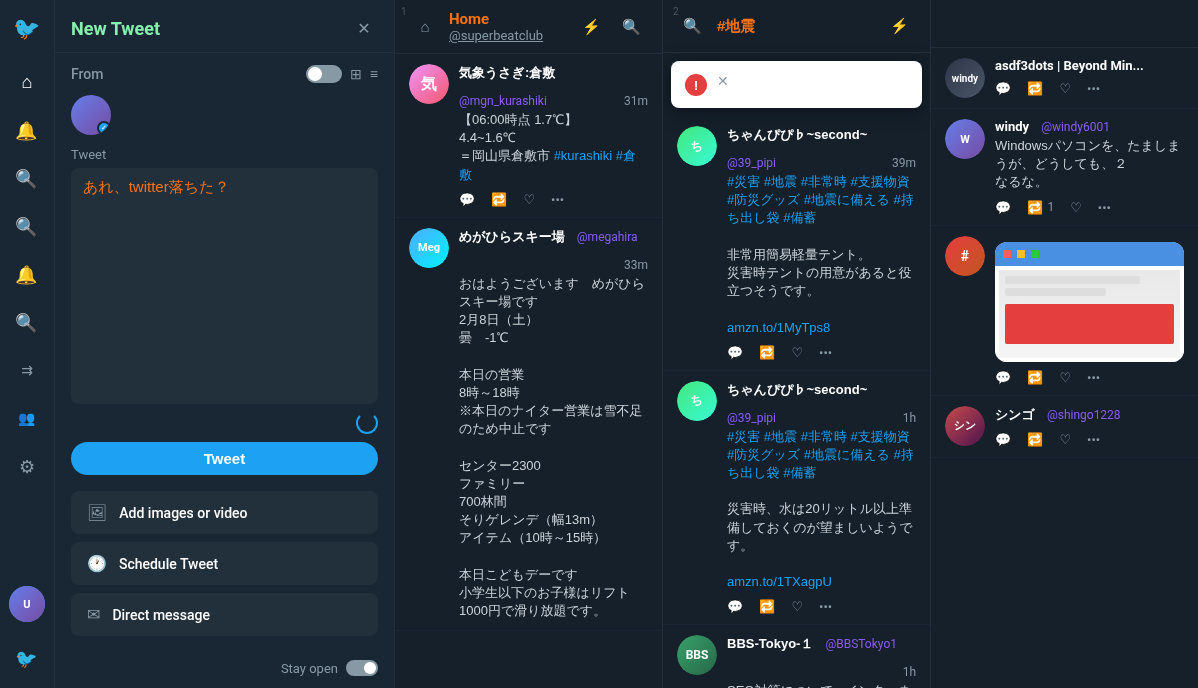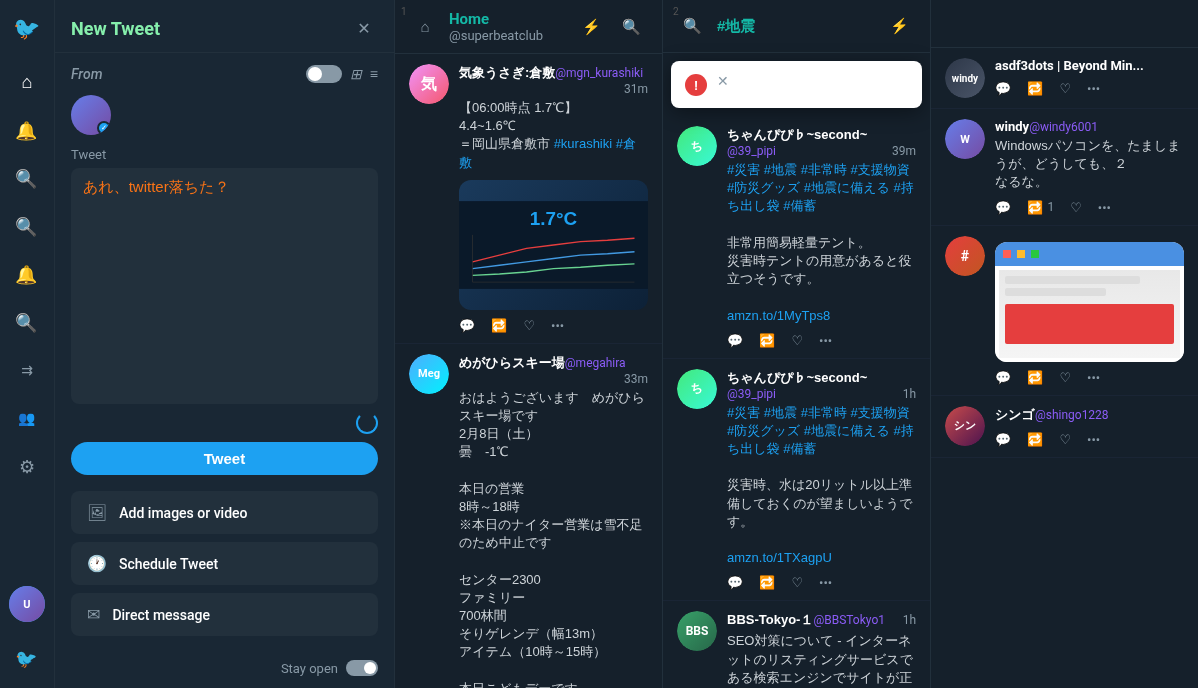--- a/index.html
+++ b/index.html
@@ -84,21 +84,20 @@
       flex: 1;
       display: flex;
       flex-direction: column;
     }
 
     .from-section {
       display: flex;
       align-items: center;
       justify-content: space-between;
       margin-bottom: 12px;
-      font-style: italic;
     }
     .from-label {
       font-size: 14px;
       color: #8899a6;
       font-weight: 500;
     }
     .from-controls {
       display: flex;
       align-items: center;
       gap: 8px;
@@ -283,25 +282,26 @@
       flex-shrink: 0;
     }
     .column-header-left {
       display: flex;
       align-items: center;
       gap: 8px;
     }
     .column-title {
       font-size: 15px;
       font-weight: 700;
-      color: #14b8a6;
+      color: #f97316;
     }
     .column-subtitle {
       font-size: 13px;
       color: #8899a6;
+      text-decoration: underline;
     }
     .column-header-right {
       display: flex;
       align-items: center;
       gap: 8px;
     }
     .header-icon {
       width: 32px; height: 32px;
       display: flex; align-items: center; justify-content: center;
       border-radius: 50%;
@@ -339,21 +339,21 @@
       display: flex; align-items: center; justify-content: center;
       font-size: 16px;
       font-weight: 700;
       color: #fff;
     }
 
     .tweet-content { flex: 1; min-width: 0; }
     .tweet-header {
       display: flex;
       align-items: baseline;
-      gap: 0;
+      gap: 12px;
       flex-wrap: wrap;
       margin-bottom: 3px;
     }
     .tweet-name {
       font-size: 13px;
       font-weight: 700;
       color: #fff;
       white-space: nowrap;
     }
     .tweet-handle {
@@ -569,35 +569,20 @@
         </div>
         <div class="tweet-content">
           <div class="tweet-header">
             <span class="tweet-name jp">気象うさぎ:倉敷</span>
             <span class="tweet-handle">@mgn_kurashiki</span>
             <span class="tweet-time">31m</span>
           </div>
           <div class="tweet-text jp">
             【06:00時点 1.7℃】<br>4.4~1.6℃<br>＝岡山県倉敷市 <span class="hashtag">#kurashiki</span> <span class="hashtag">#倉敷</span>
           </div>
-          <div class="tweet-image">
-            <div class="tweet-image-placeholder">
-              <svg width="100%" height="130" viewBox="0 0 280 130" style="position:absolute;top:0;left:0;">
-                <rect width="280" height="130" fill="#0a1929"></rect>
-                <text x="140" y="35" text-anchor="middle" fill="#1da1f2" font-size="28" font-weight="900" font-family="Arial">1.7°C</text>
-
-                <polyline points="20,90 60,80 100,70 140,65 180,60 220,58 260,55" fill="none" stroke="#e53e3e" stroke-width="2"></polyline>
-                <polyline points="20,100 60,95 100,90 140,85 180,80 220,78 260,75" fill="none" stroke="#4299e1" stroke-width="2"></polyline>
-                <polyline points="20,110 60,108 100,105 140,100 180,98 220,95 260,93" fill="none" stroke="#68d391" stroke-width="2"></polyline>
-                <line x1="20" y1="50" x2="20" y2="120" stroke="#333" stroke-width="1"></line>
-                <line x1="20" y1="120" x2="260" y2="120" stroke="#333" stroke-width="1"></line>
-              </svg>
-              <span style="position:relative;z-index:1;opacity:0;"></span>
-            </div>
-          </div>
           <div class="tweet-actions">
             <div class="tweet-action">
                 <span class="tweet-action-icon">💬</span>
               </div>
             <div class="tweet-action">
                 <span class="tweet-action-icon">🔁</span>
               </div>
             <div class="tweet-action">
                 <span class="tweet-action-icon">♡</span>
               </div>

